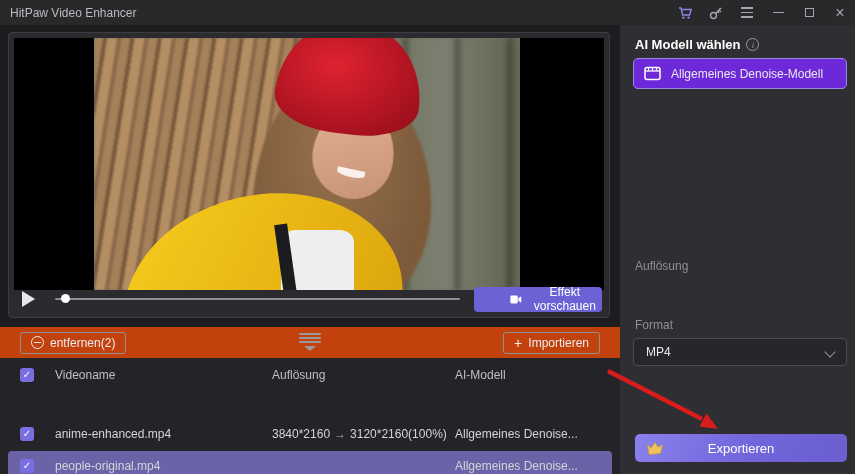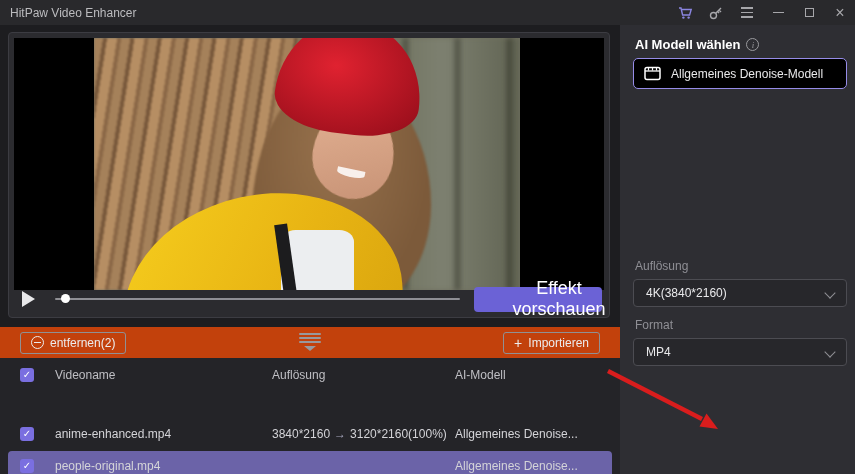--- a/index.html
+++ b/index.html
@@ -40,22 +40,22 @@
   .va-smile { left:57%; top:52%; width:6.5%; height:3%; background:#fff; border-radius:0 0 50% 50%; transform:rotate(12deg); opacity:.85; }
   .va-jacket { left:6%; top:62%; width:66%; height:55%; background:linear-gradient(120deg,#f6ce1e,#e8b413 60%,#d9a50e);
     border-radius:55% 45% 0 0/90% 70% 0 0; transform:rotate(-3deg); }
   .va-shirt { left:44%; top:76%; width:17%; height:24%; background:#eceef0; border-radius:20% 20% 0 0; }
   .va-strap { left:43.5%; top:74%; width:3%; height:28%; background:#1c1c1e; transform:rotate(-8deg); }
 
   .controls { left:5px; bottom:4px; width:592px; height:28px; display:flex; align-items:center; position:absolute; }
   .play-btn { width:0; height:0; border-left:13px solid #e8e8ea; border-top:8px solid transparent; border-bottom:8px solid transparent; margin-left:8px; cursor:pointer; }
   .slider { position:relative; flex:1; height:2px; background:#8f8f94; margin:0 14px 0 20px; border-radius:1px; }
   .slider-knob { position:absolute; left:6px; top:-4px; width:9px; height:9px; background:#fff; border-radius:50%; }
-  .fx-btn { width:128px; height:25px; background:#6b62d6; border:none; border-radius:4px; color:#fff; font-size:18px;
-    display:flex; align-items:center; justify-content:center; gap:6px; margin-right:4px; cursor:pointer; font-family:inherit;padding-left:36px; }
+  .fx-btn { width:128px; height:25px; background:#6b62d6; border:none; border-radius:4px; color:#fff; font-size:12px;
+    display:flex; align-items:center; justify-content:flex-start; gap:6px; margin-right:4px; cursor:pointer; font-family:inherit;padding-left:36px; }
 
   .toolbar { left:0; top:302px; width:620px; height:31px; background:#c2410c; display:flex; align-items:center; }
   .ghost-btn { height:22px; background:transparent; border:1px solid #909094; border-radius:3px; color:#ececee; font-size:12px;
     display:flex; align-items:center; gap:6px; padding:0 10px; cursor:pointer; font-family:inherit; }
   .remove-btn { margin-left:20px; }
   .import-btn { position:absolute; right:20px; }
   .minus-circle { width:13px; height:13px; border:1.3px solid #ececee; border-radius:50%; display:flex; align-items:center; justify-content:center; }
   .minus-circle div { width:7px; height:1.4px; background:#ececee; }
   .drag-handle { position:absolute; left:50%; top:6px; transform:translateX(-50%); display:flex; flex-direction:column; align-items:center; gap:2px; cursor:pointer; }
   .drag-handle .dh-bar { width:22px; height:2px; background:#99999d; border-radius:1px; }
@@ -76,21 +76,21 @@
   .res-arrow { color:#a9a9c0; padding:0 4px; }
   .checkbox { width:14px; height:14px; background:#7a6fe0; border-radius:3px; color:#fff; font-size:10px; line-height:14px; text-align:center; cursor:pointer; }
 
   
   .sidebar { left:620px; top:25px; width:235px; height:449px; background:#2e2e33; }
   .sb-heading { position:absolute; left:15px; color:#fff; font-size:13px; font-weight:bold; display:flex; align-items:center; gap:6px; }
   .info-circle { width:13px; height:13px; border:1.2px solid #9a9a9e; border-radius:50%; color:#9a9a9e; font-size:9px; font-weight:normal;
     display:flex; align-items:center; justify-content:center; font-family:"Liberation Serif",serif; font-style:italic; }
   .model-btn { position:absolute; left:13px; width:214px; height:31px; background:#3a3a40; border:1px solid #56565c; border-radius:5px;
     color:#e9e9eb; font-size:12px; display:flex; align-items:center; gap:10px; padding:0 10px; cursor:pointer; font-family:inherit; }
-  .model-btn.active { background:#000000; border-color:#968ce8; }
+  .model-btn.active { background:#6d28d9; border-color:#968ce8; }
   .sb-label { position:absolute; left:15px; color:#8f8f95; font-size:12px; }
   .dropdown { position:absolute; left:13px; width:214px; height:28px; background:#27272b; border:1px solid #4c4c52; border-radius:4px;
     color:#e9e9eb; font-size:12px; display:flex; align-items:center; padding:0 12px; cursor:pointer; }
   .chevron { position:absolute; right:12px; top:9px; width:8px; height:8px; border-right:1.6px solid #8f8f95; border-bottom:1.6px solid #8f8f95; transform:rotate(45deg); }
   .export-btn { position:absolute; left:15px; top:409px; width:212px; height:28px; border:none; border-radius:5px;
     background:linear-gradient(115deg,#8a80ee 0%,#7166d9 55%,#6a5ed0 100%); color:#fff; font-size:13px; cursor:pointer;
     display:flex; align-items:center; justify-content:center; font-family:inherit; }
   .export-crown { position:absolute; left:10px; top:5px; }
 
   .arrow-overlay { left:0; top:0; width:855px; height:474px; pointer-events:none; z-index:60; }
@@ -223,31 +223,33 @@
           <path d="M4.5 1.5v3M8.5 1.5v3M12.5 1.5v3" stroke="#fff" stroke-width="1.2"></path>
         </svg>
       <span>Allgemeines Denoise-Modell</span>
     </button>
 
 
 
 
 
     <div class="sb-label" style="top:234px;">Auflösung</div>
-    <div class="dropdown" style="top:254px;">
-      <span>4K(3840*2160)</span>
-      <span class="chevron"></span>
-    </div>
 
     <div class="sb-label" style="top:293px;">Format</div>
     <div class="dropdown" style="top:313px;">
       <span>MP4</span>
       <span class="chevron"></span>
     </div>
 
+    <button class="export-btn">
+      <svg class="icon export-crown" width="20" height="17" viewBox="0 0 20 17">
+          <path d="M2.5 5.5 6 9l4-5.5L13 8l4.5-2-2 8.5-11.5 1z" fill="#edc15e" stroke="#c79a3a" stroke-width="0.8"></path>
+        </svg>
+      <span>Exportieren</span>
+    </button>
   </div>
 
   <svg class="arrow-overlay abs" width="855" height="474" viewBox="0 0 855 474">
     <path d="M608 371 L702 419" stroke="#d91d1d" stroke-width="4.5" fill="none"></path>
     <polygon points="718,429 699.5,426.5 706.5,413.5" fill="#d91d1d"></polygon>
   </svg>
 
 </div>
 
 </body></html>

